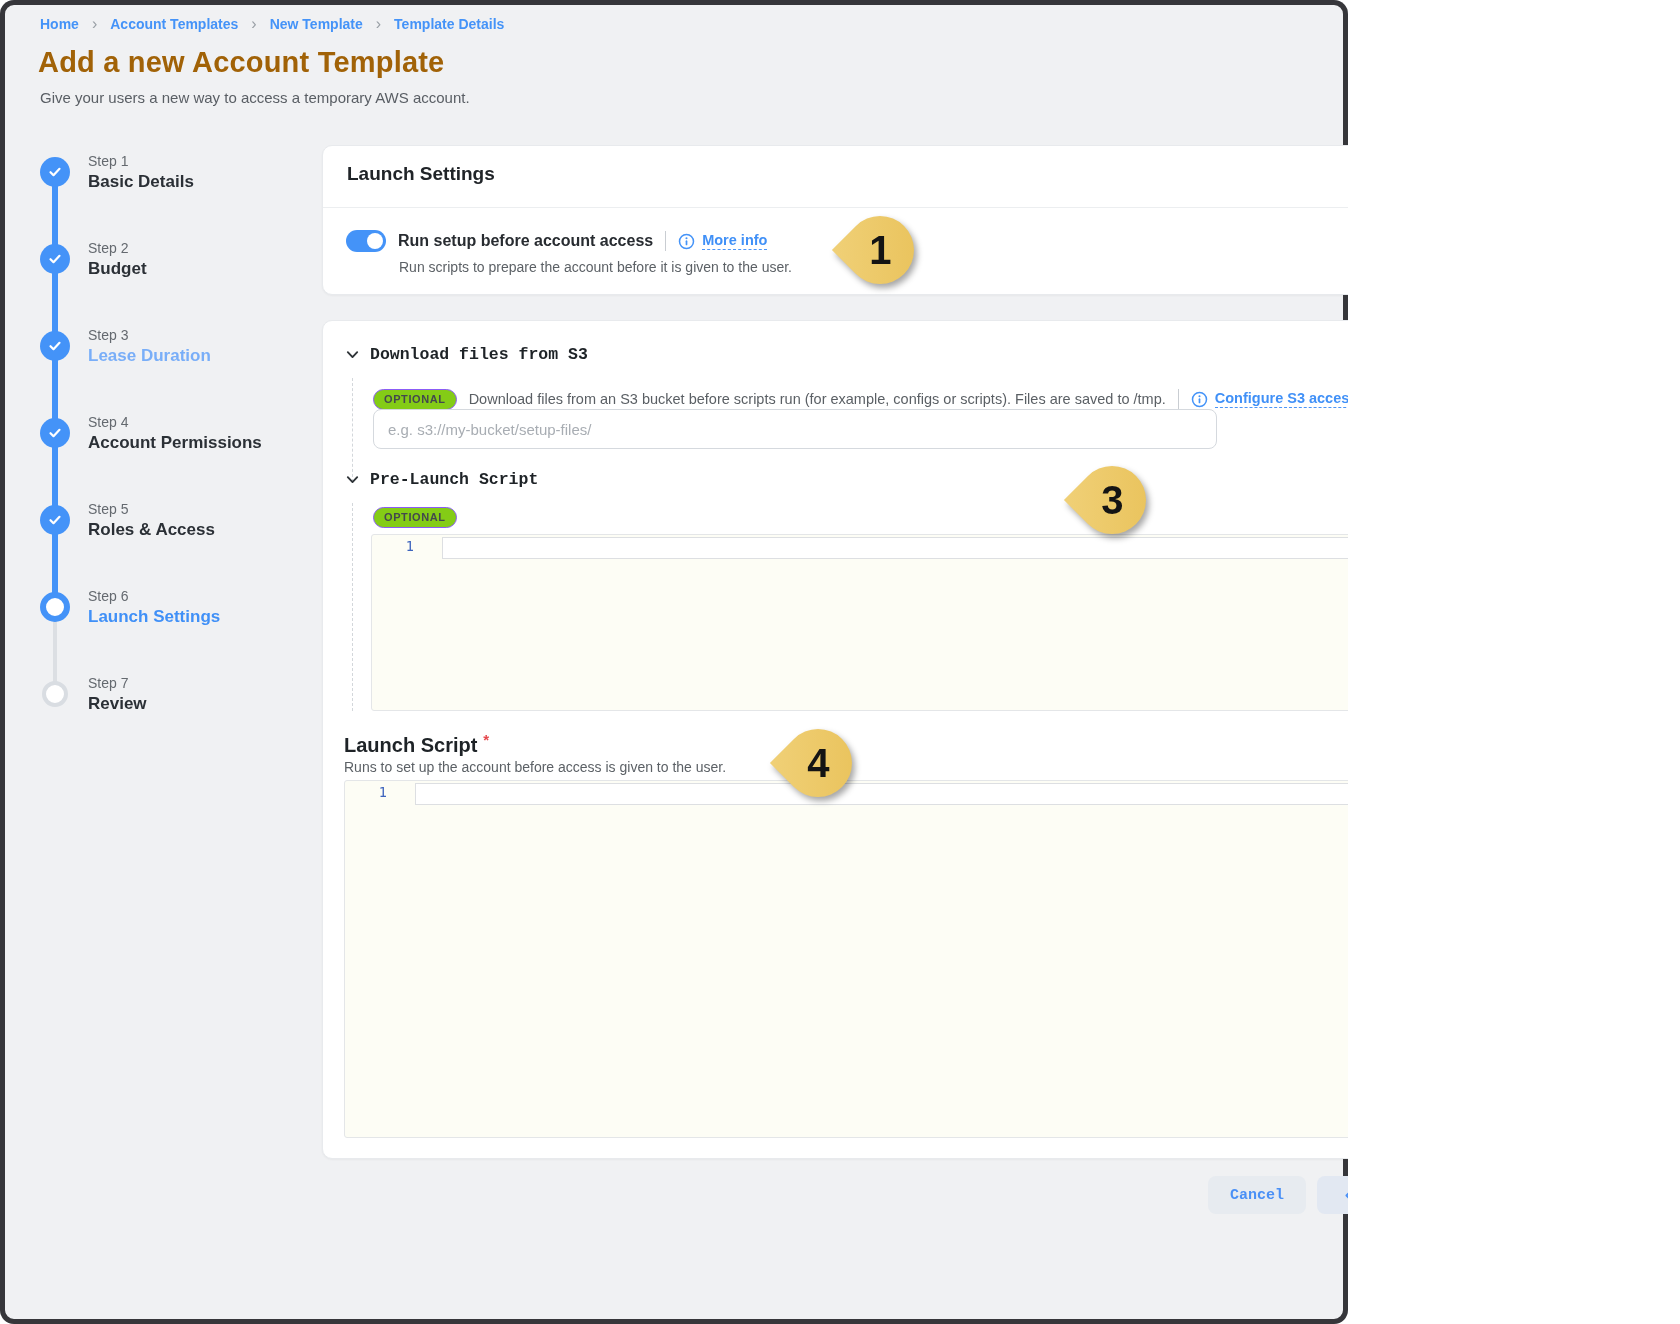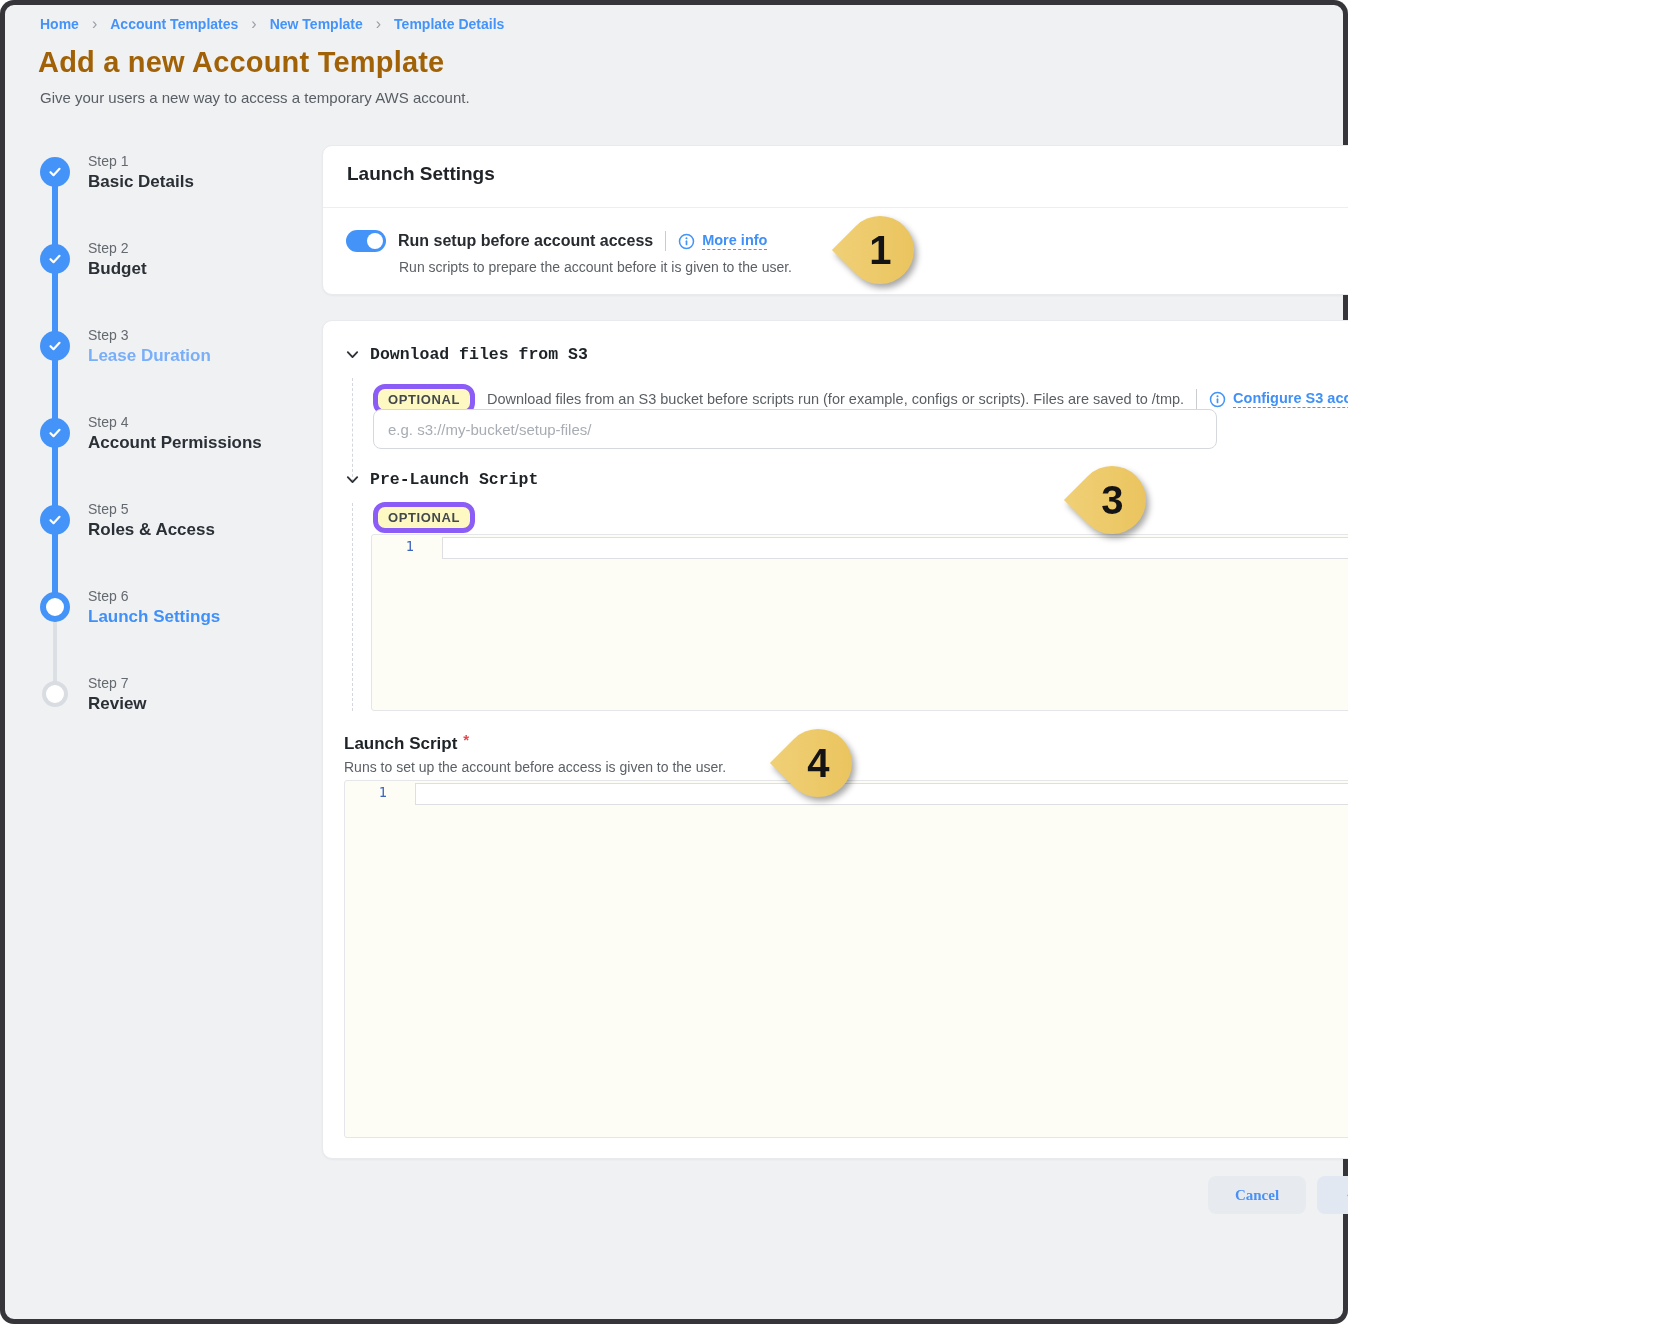--- a/index.html
+++ b/index.html
@@ -45,41 +45,41 @@
   .vdiv { width:1px; height:20px; background:#C9CDD2; }
   .dashed-link { font-size:14.5px; font-weight:600; color:#4090F7; text-decoration:none; border-bottom:1.5px dashed #4C96F8; padding-bottom:1px; cursor:pointer; }
   .info-wrap { display:flex; align-items:center; gap:7px; cursor:pointer; }
   .toggle-desc { position:absolute; left:76px; top:113px; font-size:14px; color:#5C6166; }
 
   
   .sec-header { position:absolute; display:flex; align-items:center; gap:10px; cursor:pointer; }
   .sec-header .sec-title { font-size:16.5px; font-weight:700; color:#1E2327;font-family:Liberation Mono, monospace; }
   .guide { position:absolute; width:0; border-left:1px dashed #D3D7DB; }
   .badge-row { position:absolute; display:flex; align-items:center; gap:12px; height:24px; }
-  .badge { font-size:13px; font-weight:700; letter-spacing:0.6px; color:#43484D; background:#fef9c3; border:5px solid #8b5cf6; border-radius:12px; padding:4px 10px; line-height:1; }
+  .badge { font-size:11px; font-weight:700; letter-spacing:0.6px; color:#43484D; background:#84cc16; border:1px solid #8b5cf6; border-radius:12px; padding:4px 10px; line-height:1; }
   .sec-desc { font-size:14.5px; color:#5A5F64; }
   .s3-input { position:absolute; left:50px; top:88px; width:844px; height:40px; border:1px solid #D5D9DE; border-radius:8px; padding:0 14px; font-size:15px; color:#33383D; background:#fff; outline:none; font-family:"Liberation Sans", sans-serif; }
   .s3-input::placeholder { color:#A8ADB3; }
 
   .req { color:#E5484D; font-size:15px; font-weight:700; margin-left:6px; position:relative; top:-3px; }
   .ls-title { position:absolute; left:21px; top:413px; display:flex; align-items:flex-start; }
-  .ls-title .sec-title { font-size:17px; font-weight:700; color:#1E2327; }
+  .ls-title .sec-title { font-size:20px; font-weight:700; color:#1E2327; }
   .ls-desc { position:absolute; left:21px; top:438px; font-size:14px; color:#5C6166; }
 
   
   .editor { position:absolute; background:#FDFDF5; border:1px solid #E4E6E8; border-radius:3px; cursor:text; }
   .editor .gutter { position:absolute; left:0; top:0; bottom:0; width:70px; }
   .editor .lineno { display:block; text-align:right; padding:3px 28px 0 0; font-family:"DejaVu Sans Mono", monospace; font-size:13.5px; color:#3D64BD; }
   .editor .active-line { position:absolute; left:70px; top:2px; right:3px; height:22px; background:#FFFFFF; border:1px solid #DDDFE2; }
   .editor1 { left:48px; top:213px; width:1155px; height:177px; }
   .editor2 { left:21px; top:459px; width:1181px; height:358px; }
 
   
   .footer { position:absolute; left:1208px; top:1176px; display:flex; gap:11px; }
-  .btn { height:38px; border:none; border-radius:8px; font-family:Liberation Serif, serif; font-size:15px; font-weight:700; display:flex; align-items:center; justify-content:center; gap:9px; cursor:pointer; }
+  .btn { height:38px; border:none; border-radius:8px; font-family:Liberation Mono, monospace; font-size:15px; font-weight:700; display:flex; align-items:center; justify-content:center; gap:9px; cursor:pointer; }
   .btn-cancel { width:98px; background:#E7EBF0; color:#4A90F6; }
   .btn-back { width:109px; background:#E2E8F2; color:#4A90F6; }
   .btn-next { width:101px; background:#4493F8; color:#FFFFFF;padding-left:36px; }
 
   
   .callout { position:absolute; width:68px; height:68px; filter:drop-shadow(3px 4px 3px rgba(0,0,0,0.35)); z-index:6; }
   .callout-shape { width:100%; height:100%; background:linear-gradient(135deg,#F0D077,#E9C25A); border-radius:0 50% 50% 50%; transform:rotate(-45deg); display:flex; align-items:center; justify-content:center; }
   .callout-shape span { transform:rotate(45deg); font-size:40px; font-weight:700; color:#141414; }
 
   .icon { display:inline-flex; flex:0 0 auto; }

